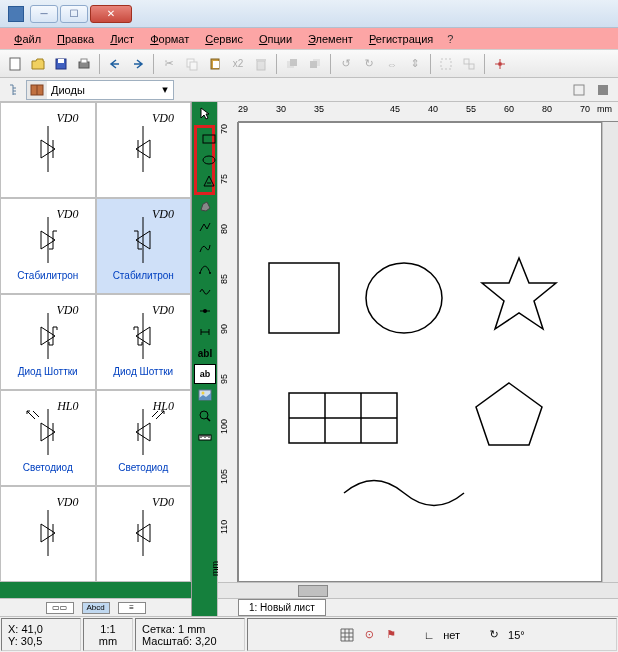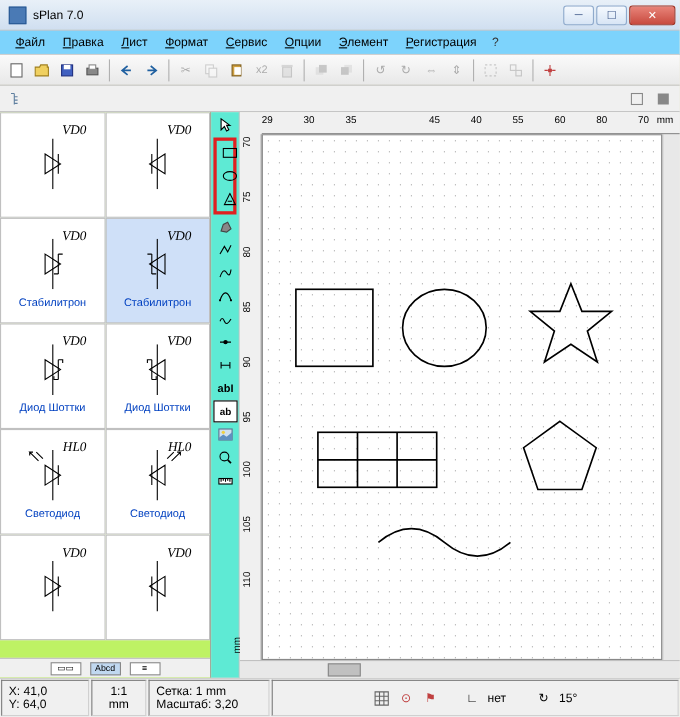--- a/index.html
+++ b/index.html
@@ -7,21 +7,21 @@
 
 
 .titlebar { height: 28px; background: linear-gradient(to bottom, #e8f0f8, #d0dff0); display: flex; align-items: center; padding: 0 4px 0 8px; border-bottom: 1px solid #b0c0d0; }
 .titlebar .icon { width: 16px; height: 16px; margin-right: 6px; background: #4a7ab5; border: 1px solid #2a5a95; }
 .titlebar .title { flex: 1; color: #000; }
 .winbtns { display: flex; gap: 2px; }
 .winbtn { width: 28px; height: 18px; border: 1px solid #8faacc; border-radius: 3px; background: linear-gradient(to bottom, #f5f9fe, #d8e5f5); display: flex; align-items: center; justify-content: center; color: #405a8a; font-size: 10px; cursor: pointer; }
 .winbtn.close { background: linear-gradient(to bottom, #e8847a, #c84a3e); color: #fff; border-color: #a03020; width: 42px; }
 
 
-.menubar { height: 22px; background: #7dd3fc; display: flex; align-items: center; padding: 0 6px; border-bottom: 1px solid #d0d0d0; }
+.menubar { height: 22px; background: #fca5a5; display: flex; align-items: center; padding: 0 6px; border-bottom: 1px solid #d0d0d0; }
 .menuitem { padding: 3px 8px; cursor: pointer; }
 .menuitem u { text-decoration: underline; }
 .helpq { padding: 3px 6px; cursor: pointer; color: #333; }
 
 
 .toolbar { height: 28px; background: linear-gradient(to bottom, #fafafa, #e8e8e8); display: flex; align-items: center; padding: 2px 4px; border-bottom: 1px solid #c0c0c0; gap: 1px; }
 .tbtn { width: 22px; height: 22px; display: flex; align-items: center; justify-content: center; border: 1px solid transparent; border-radius: 2px; cursor: pointer; color: #444; }
 .tbtn.disabled { opacity: 0.4; }
 .tsep { width: 1px; height: 20px; background: #b0b0b0; margin: 0 3px; }
 
@@ -30,33 +30,33 @@
 .libsel { display: flex; align-items: center; border: 1px solid #a0b0c0; background: #fff; height: 20px; }
 .libsel .ic { width: 20px; height: 18px; display: flex; align-items: center; justify-content: center; background: #e8e8e8; }
 .libsel .txt { width: 110px; padding: 0 4px; }
 .libsel .drop { width: 16px; text-align: center; cursor: pointer; }
 .row2 .extra { margin-left: auto; display: flex; gap: 2px; }
 
 
 .main { display: flex; height: 514px; }
 
 
-.libpanel { width: 192px; background: #bef264; border-right: 1px solid #a0a0a0; overflow: hidden; display: flex; flex-direction: column; }
+.libpanel { width: 192px; background: #15803d; border-right: 1px solid #a0a0a0; overflow: hidden; display: flex; flex-direction: column; }
 .libgrid { flex: 1; display: grid; grid-template-columns: 1fr 1fr; grid-auto-rows: 96px; overflow-y: auto; }
 .libcell { border: 1px solid #c0c0c0; display: flex; flex-direction: column; align-items: center; justify-content: center; position: relative; background: #fff; cursor: pointer; }
 .libcell.sel { background: #cfe0f8; }
 .libcell .sym { height: 58px; display: flex; align-items: center; justify-content: center; }
 .libcell .lbl { font-size: 10px; color: #0040c0; text-align: center; padding: 1px; }
 .libcell .ref { position: absolute; top: 8px; right: 16px; font-size: 12px; font-style: italic; color: #000; font-family: 'Times New Roman', serif; }
 .libfoot { height: 18px; border-top: 1px solid #c0c0c0; display: flex; align-items: center; justify-content: center; background: #f0f0f0; gap: 8px; }
 .libfoot .pg { width: 28px; height: 12px; border: 1px solid #888; background: #fff; font-size: 8px; display: flex; align-items: center; justify-content: center; }
 .libfoot .pg.active { background: #c0d8f0; }
 
 
-.toolpal { width: 26px; background: #5eead4; border-right: 1px solid #c0c0c0; display: flex; flex-direction: column; padding: 2px; gap: 1px; }
+.toolpal { width: 26px; background: #15803d; border-right: 1px solid #c0c0c0; display: flex; flex-direction: column; padding: 2px; gap: 1px; }
 .pbtn { width: 22px; height: 20px; display: flex; align-items: center; justify-content: center; cursor: pointer; border: 1px solid transparent; }
 .hilite { border: 3px solid #e02020; padding: 1px; display: flex; flex-direction: column; gap: 1px; }
 
 
 .canvwrap { flex: 1; display: flex; flex-direction: column; background: #f0f0f0; }
 .hruler { height: 20px; display: flex; }
 .hruler .corner { width: 20px; }
 .hruler .scale { flex: 1; position: relative; background: #f0f0f0; border-bottom: 1px solid #888; font-size: 9px; }
 .hruler .tick { position: absolute; top: 2px; font-size: 9px; }
 .mmr { position: absolute; right: 6px; top: 2px; font-size: 9px; }
@@ -79,21 +79,20 @@
 .scell.sm { flex-direction: row; align-items: center; gap: 6px; }
 .sicon { width: 16px; height: 16px; display: inline-flex; align-items: center; justify-content: center; }
 
 svg { display: block; }
 </style>
 </head>
 <body>
 
 <div class="titlebar">
   <div class="icon"></div>
-  <div class="title">sPlan 7.0</div>
   <div class="winbtns">
     <div class="winbtn">─</div>
     <div class="winbtn">☐</div>
     <div class="winbtn close">✕</div>
   </div>
 </div>
 
 <div class="menubar" id="menubar">
 
 <div class="menuitem"><u>Ф</u>айл</div>
@@ -200,20 +199,30 @@
       </svg>
     </div>
 </div>
 
 <div class="row2">
   <div class="tbtn">
       <svg width="14" height="14">
         <path d="M2 2 h3 M5 2 v10 M5 5 h3 M5 8 h3 M5 11 h3" stroke="#6080a0" fill="none"></path>
       </svg>
     </div>
+  <div class="libsel">
+    <div class="ic">
+        <svg width="14" height="12">
+          <rect x="1" y="1" width="12" height="10" fill="#c07040" stroke="#804020"></rect>
+          <line x1="7" y1="1" x2="7" y2="11" stroke="#804020"></line>
+        </svg>
+      </div>
+    <div class="txt">Диоды</div>
+    <div class="drop">▾</div>
+  </div>
   <div class="extra">
     <div class="tbtn">
         <svg width="12" height="12">
           <rect x="1" y="1" width="10" height="10" fill="none" stroke="#888"></rect>
         </svg>
       </div>
     <div class="tbtn">
         <svg width="12" height="12">
           <rect x="1" y="1" width="10" height="10" fill="#888"></rect>
         </svg>
@@ -506,27 +515,30 @@
           <path d="M260 250 L293 274 L280 312 L240 312 L227 274 Z" fill="none" stroke="#000" stroke-width="1.5"></path>
 
           <path d="M95 360 Q 125 335 155 360 T 215 360" fill="none" stroke="#000" stroke-width="1.5"></path>
         </svg>
       </div>
       <div class="scrollv"></div>
     </div>
     <div class="scrollh">
         <div class="thumb"></div>
       </div>
+    <div class="tabrow">
+      <div class="tab">1: Новый лист</div>
+    </div>
   </div>
 </div>
 
 <div class="status">
   <div class="scell" style="width:80px;">
     <span>X: 41,0</span>
-    <span>Y: 64,0</span>
+    <span>Y: 30,5</span>
   </div>
   <div class="scell" style="width:50px;text-align:center;">
     <span>1:1</span>
     <span>mm</span>
   </div>
   <div class="scell" style="width:110px;">
     <span>Сетка: 1 mm</span>
     <span>Масштаб:  3,20</span>
   </div>
   <div class="scell sm" style="flex:1;">

